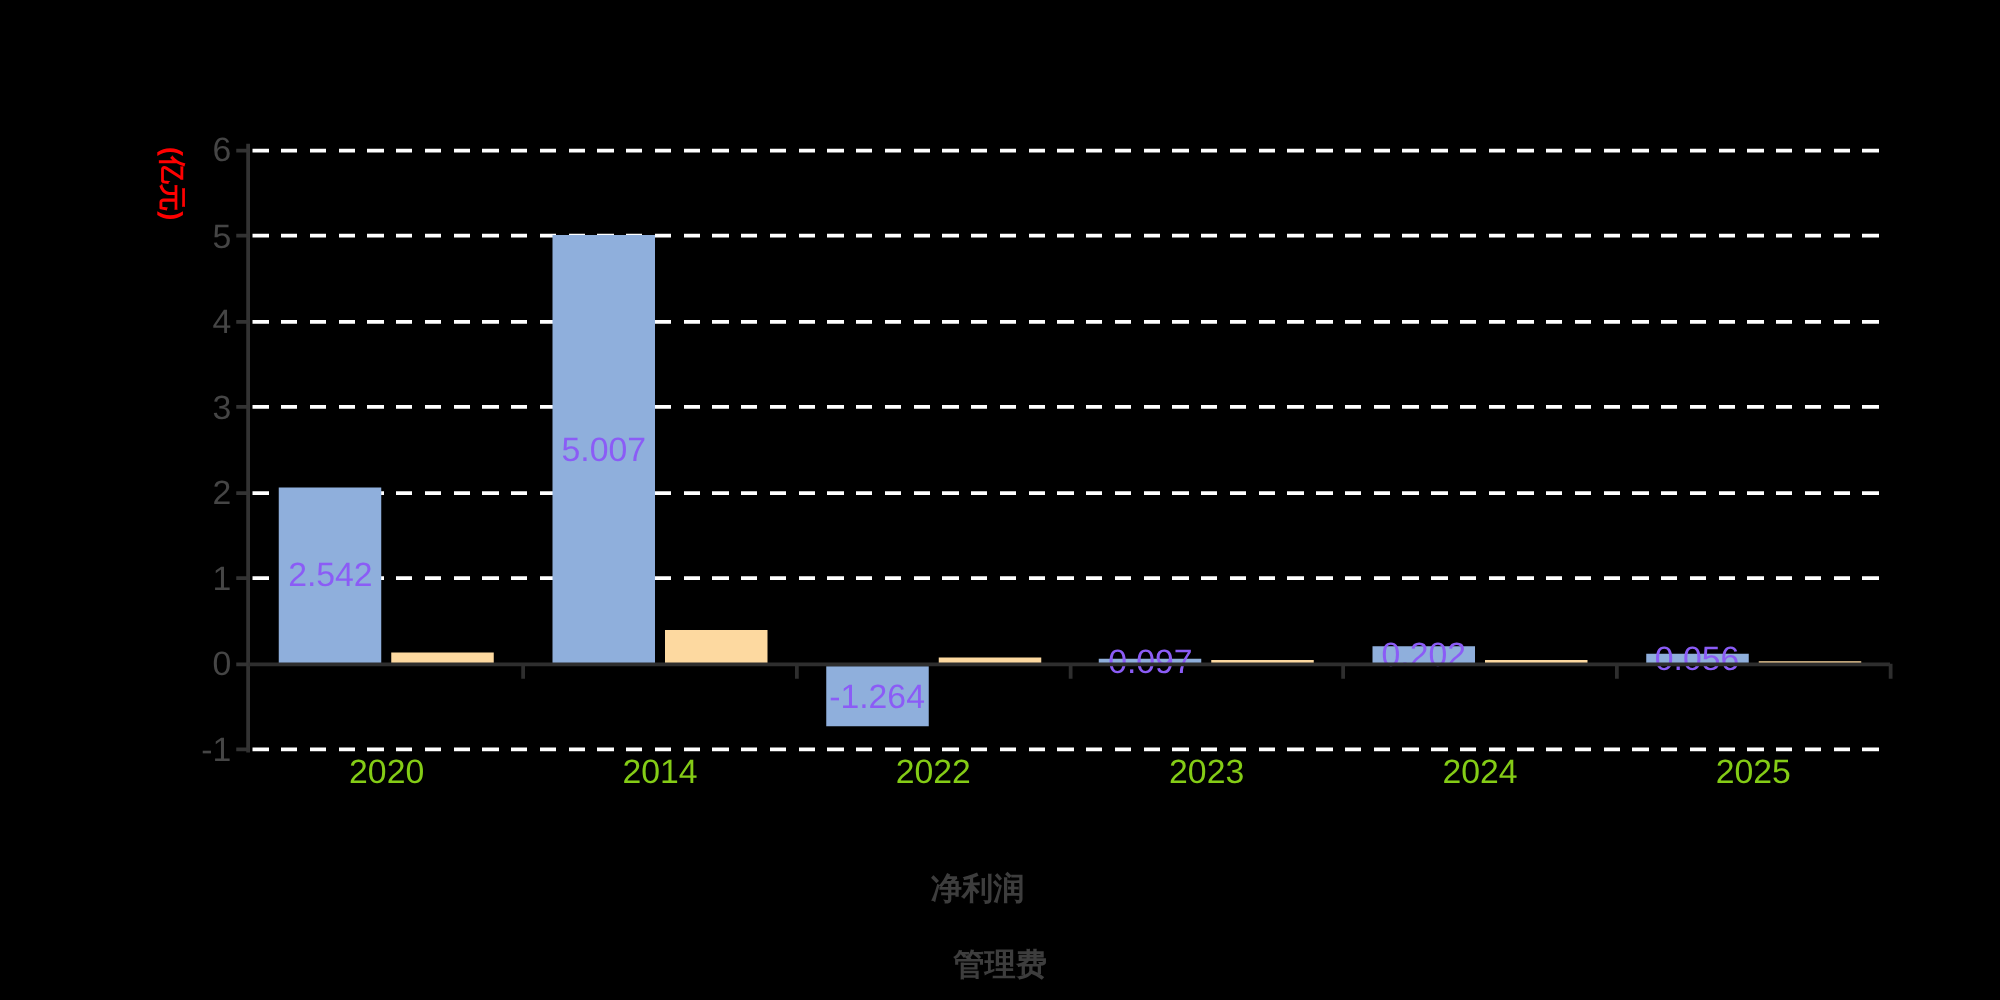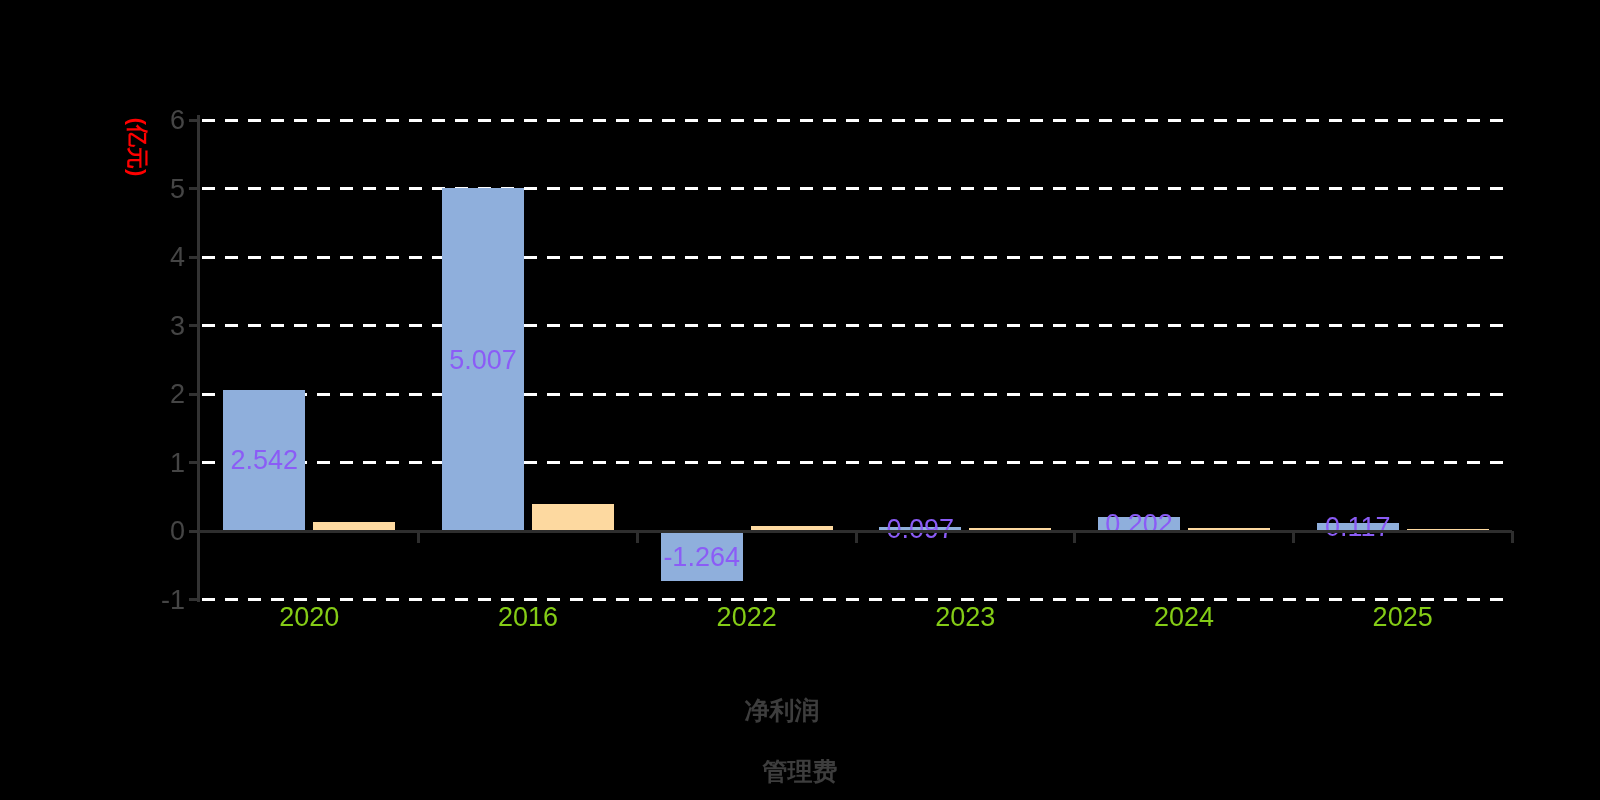--- a/index.html
+++ b/index.html
@@ -88,40 +88,40 @@
     <div class="abs y-tick-label" style="top: 379px;">2</div>
     <div class="abs y-tick" style="top: 461px;"></div>
     <div class="abs y-tick-label" style="top: 447.5px;">1</div>
     <div class="abs y-tick" style="top: 529.5px;"></div>
     <div class="abs y-tick-label" style="top: 516px;">0</div>
     <div class="abs y-tick" style="top: 598px;"></div>
     <div class="abs y-tick-label" style="top: 584.5px;">-1</div>
     <div class="abs x-cat-tick" style="left: 417.167px;"></div>
     <div class="abs x-cat-label" style="left: 229.333px;">2020</div>
     <div class="abs x-cat-tick" style="left: 635.833px;"></div>
-    <div class="abs x-cat-label" style="left: 448px;">2016</div>
+    <div class="abs x-cat-label" style="left: 448px;">2014</div>
     <div class="abs x-cat-tick" style="left: 854.5px;"></div>
     <div class="abs x-cat-label" style="left: 666.667px;">2022</div>
     <div class="abs x-cat-tick" style="left: 1073.17px;"></div>
     <div class="abs x-cat-label" style="left: 885.333px;">2023</div>
     <div class="abs x-cat-tick" style="left: 1291.83px;"></div>
     <div class="abs x-cat-label" style="left: 1104px;">2024</div>
     <div class="abs x-cat-tick" style="left: 1510.5px;"></div>
     <div class="abs x-cat-label" style="left: 1322.67px;">2025</div>
     <div class="abs bar" style="left: 223.333px; width: 82px; background: rgb(143, 175, 220); height: 141.384px; top: 389.616px;"></div>
     <div class="abs bar-label" style="left: 189.333px; top: 445.308px;">2.542</div>
     <div class="abs bar" style="left: 442px; width: 82px; background: rgb(143, 175, 220); height: 342.979px; top: 188.02px;"></div>
     <div class="abs bar-label" style="left: 408px; top: 344.51px;">5.007</div>
     <div class="abs bar" style="left: 660.667px; width: 82px; background: rgb(143, 175, 220); height: 47.539px; top: 533px;"></div>
     <div class="abs bar-label" style="left: 626.667px; top: 541.769px;">-1.264</div>
     <div class="abs bar" style="left: 879.333px; width: 82px; background: rgb(143, 175, 220); height: 4.384px; top: 526.616px;"></div>
     <div class="abs bar-label" style="left: 845.333px; top: 513.808px;">0.097</div>
     <div class="abs bar" style="left: 1098px; width: 82px; background: rgb(143, 175, 220); height: 13.837px; top: 517.163px;"></div>
     <div class="abs bar-label" style="left: 1064px; top: 509.082px;">0.202</div>
     <div class="abs bar" style="left: 1316.67px; width: 82px; background: rgb(143, 175, 220); height: 8.0145px; top: 522.986px;"></div>
-    <div class="abs bar-label" style="left: 1282.67px; top: 511.993px;">0.117</div>
+    <div class="abs bar-label" style="left: 1282.67px; top: 511.993px;">0.056</div>
     <div class="abs bar" style="left: 313.333px; width: 82px; background: rgb(253, 217, 160); height: 8.905px; top: 522.095px;"></div>
     <div class="abs bar" style="left: 532px; width: 82px; background: rgb(253, 217, 160); height: 26.715px; top: 504.285px;"></div>
     <div class="abs bar" style="left: 750.667px; width: 82px; background: rgb(253, 217, 160); height: 4.795px; top: 526.205px;"></div>
     <div class="abs bar" style="left: 969.333px; width: 82px; background: rgb(253, 217, 160); height: 3.425px; top: 527.575px;"></div>
     <div class="abs bar" style="left: 1188px; width: 82px; background: rgb(253, 217, 160); height: 2.74px; top: 528.26px;"></div>
     <div class="abs bar" style="left: 1406.67px; width: 82px; background: rgb(253, 217, 160); height: 2.055px; top: 528.945px;"></div>
   </div>
 
 </body></html>

